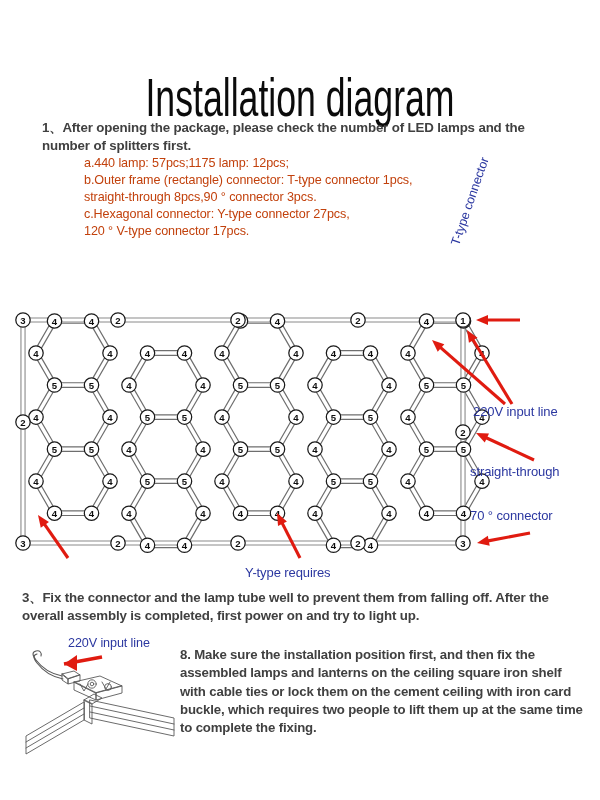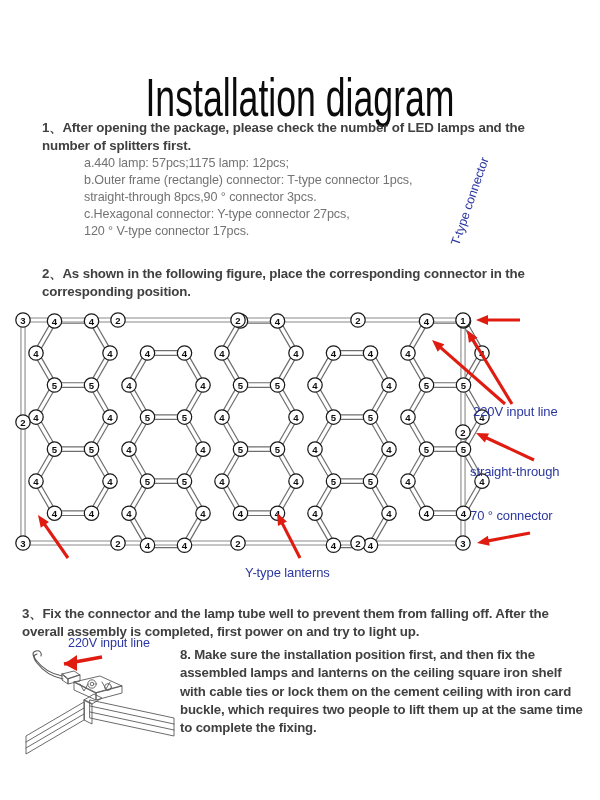--- a/index.html
+++ b/index.html
@@ -50,28 +50,28 @@
     line-height: 17.5px;
     color: #404040;
     letter-spacing: -0.15px;
   }
   .sub {
     position: absolute;
     font-family: "Liberation Sans", sans-serif;
     font-weight: normal;
     font-size: 12.6px;
     line-height: 17px;
-    color: #737373;
+    color: #c2410c;
     letter-spacing: -0.1px;
   }
 
   #step1      { left: 42px;  top: 119px; width: 520px; }
   #step1-sub  { left: 84px;  top: 155px; width: 470px; }
   #step2      { left: 42px;  top: 265px; width: 500px; }
-  #step3      { left: 22px;  top: 605px; width: 566px; }
+  #step3      { left: 22px;  top: 589px; width: 566px; }
   #step4      { left: 180px; top: 646px; width: 408px;
                 font-weight: bold; font-size: 13.2px; line-height: 18.3px; }
 
   
   #diagram-wrap {
     position: absolute;
     left: 0; top: 300px;
     width: 600px; height: 290px;
   }
   #diagram-svg { display: block; }
@@ -113,21 +113,20 @@
   <h1 id="doc-title">Installation diagram</h1>
 
   <div class="step" id="step1">1、After opening the package, please check the number of LED lamps and the number of splitters first.</div>
 
   <div class="sub" id="step1-sub" style="white-space: pre-line;">a.440 lamp: 57pcs;1175 lamp: 12pcs;
 b.Outer frame (rectangle) connector: T-type connector 1pcs,
 straight-through 8pcs,90 ° connector 3pcs.
 c.Hexagonal connector: Y-type connector 27pcs,
 120 ° V-type connector 17pcs.</div>
 
-  <div class="step" id="step2">2、As shown in the following figure, place the corresponding connector in the corresponding position.</div>
 
   <div id="diagram-wrap">
     <svg id="diagram-svg" width="600" height="290" viewBox="0 0 600 290">
       <g id="tube-layer">
           <g>
             <line x1="54.5" y1="20.957060059975774" x2="91.5" y2="20.957060059975774" stroke="#6e6e6e" stroke-width="5.8" stroke-linecap="round" fill="none" stroke-opacity="1"></line>
             <line x1="54.5" y1="20.957060059975774" x2="91.5" y2="20.957060059975774" stroke="#ffffff" stroke-width="3.4" stroke-linecap="round"></line>
           </g>
           <g>
             <line x1="91.5" y1="20.957060059975774" x2="110" y2="53" stroke="#6e6e6e" stroke-width="5.8" stroke-linecap="round" fill="none" stroke-opacity="1"></line>
@@ -820,21 +819,21 @@
             <polygon points="277,213 286.9135061284497,221.40966088740743 278.0091593064889,225.9607714852985" fill="#e01b10"></polygon>
           </g>
         </g>
     </svg>
   </div>
 
   <div class="callout" id="cal-t-type">T-type connector</div>
   <div class="callout" id="cal-220v-top">220V input line</div>
   <div class="callout" id="cal-straight">straight-through</div>
   <div class="callout" id="cal-90deg">70 ° connector</div>
-  <div class="callout" id="cal-ytype">Y-type lanterns</div>
+  <div class="callout" id="cal-ytype">Y-type requires</div>
 
   <div class="step" id="step3">3、Fix the connector and the lamp tube well to prevent them from falling off. After the overall assembly is completed, first power on and try to light up.</div>
 
   <div class="callout" id="cal-220v-photo">220V input line</div>
 
   <div id="photo-wrap">
     <svg width="160" height="112" viewBox="0 0 160 112">
       <g fill="none" stroke="#5a5a5a" stroke-width="0.9" stroke-linejoin="round" stroke-linecap="round">
 
         <path d="M68 52 L152 70 L152 88 L68 70 Z"></path>

